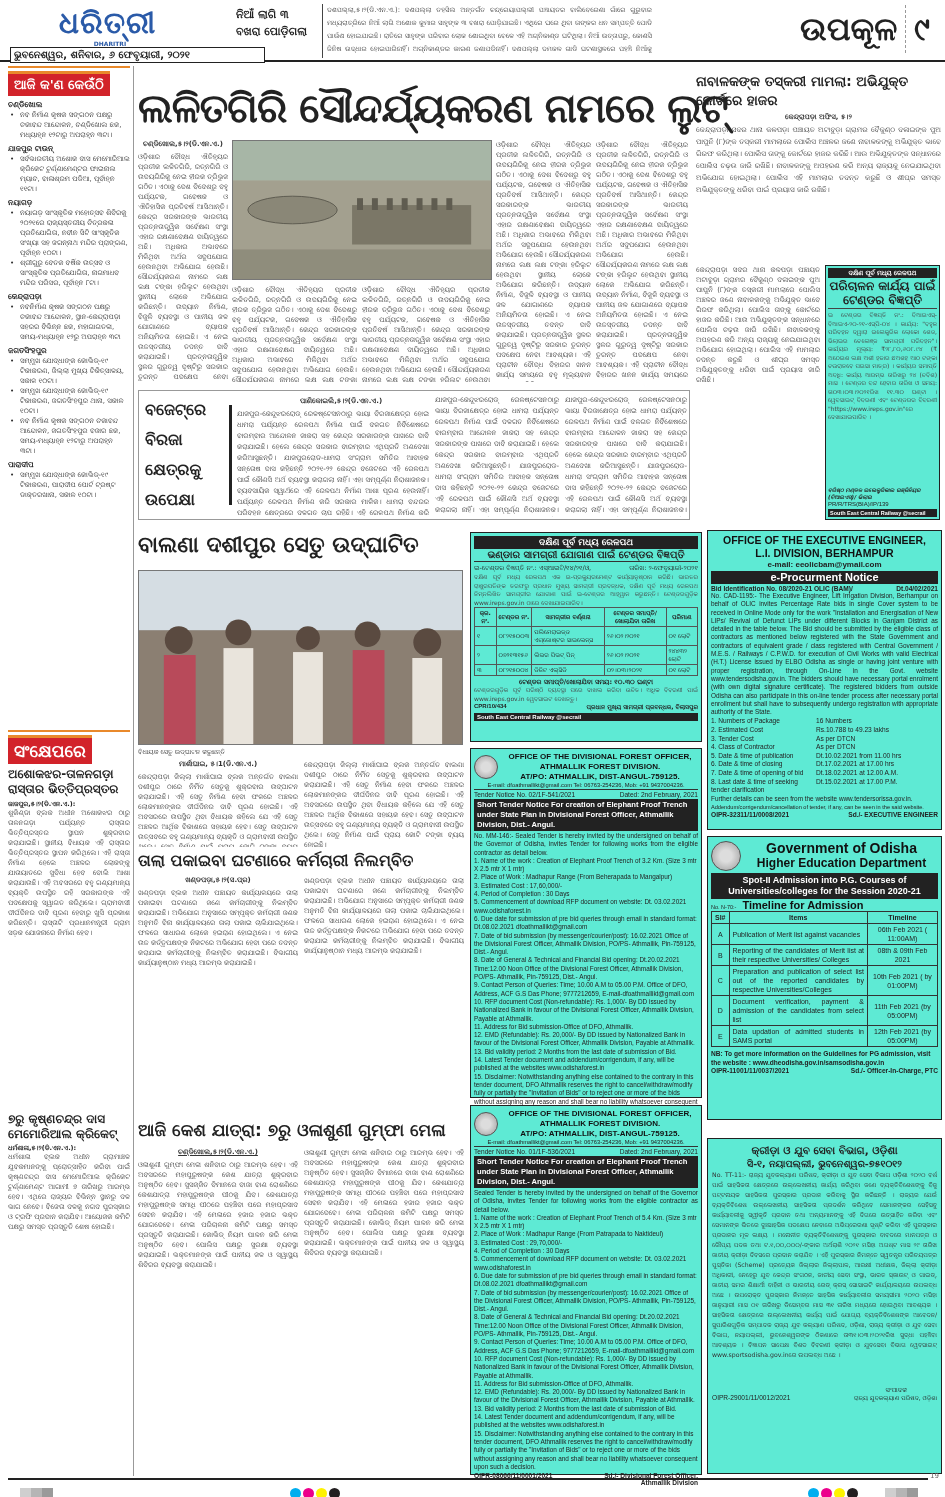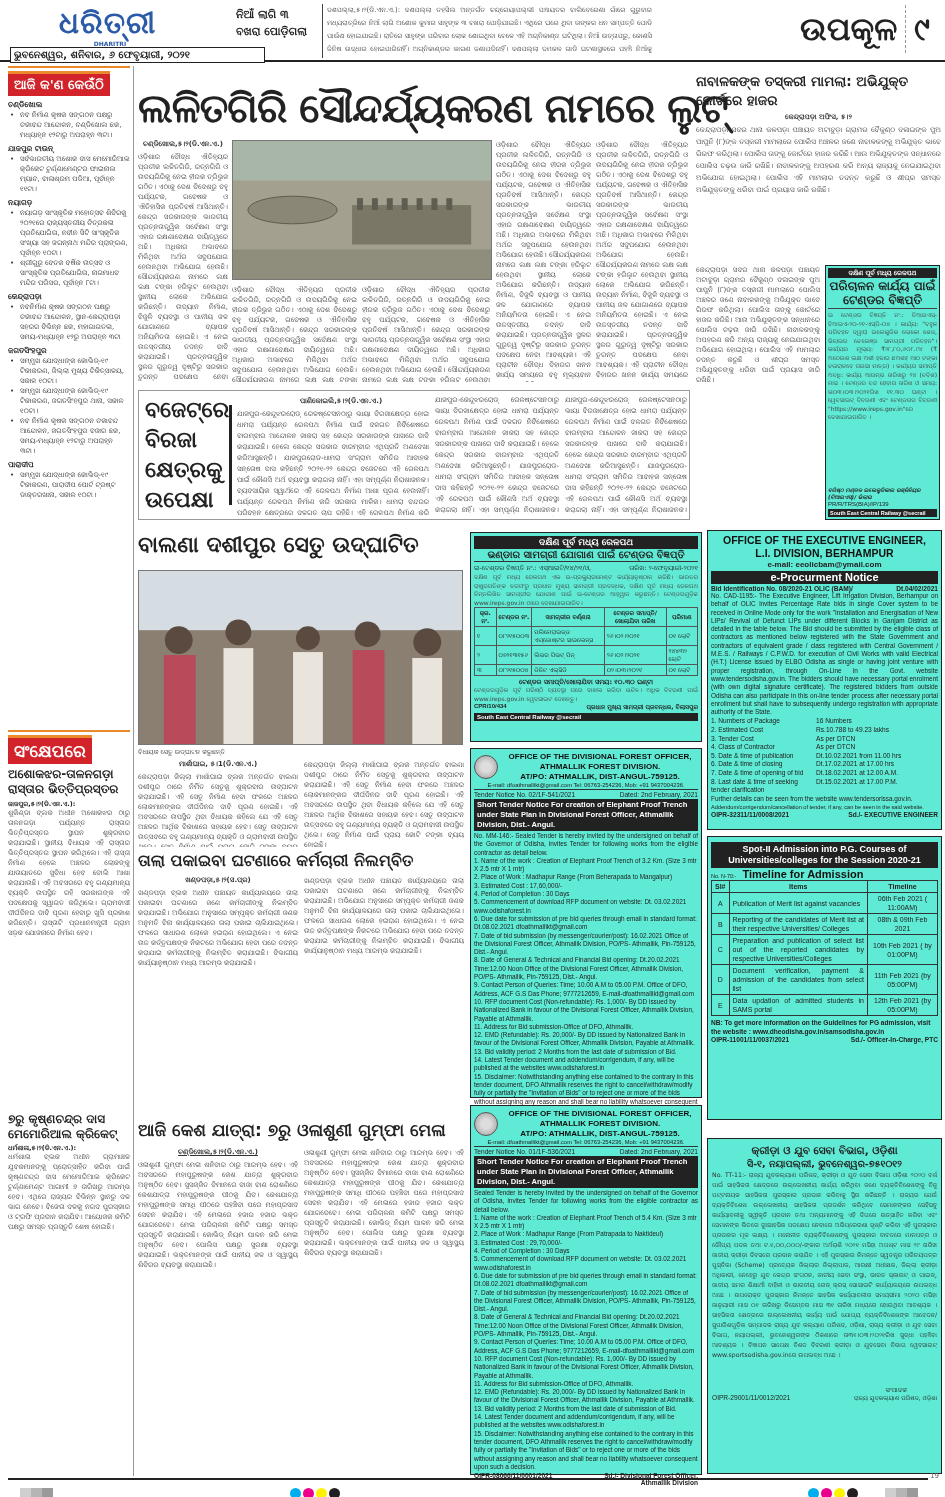--- a/index.html
+++ b/index.html
@@ -23,21 +23,21 @@
   .loc { font-size: 7.5px; font-weight: bold; margin-top: 4px; }
   .bullet-item { font-size: 7px; line-height: 10px; padding-left: 12px; position: relative; color: #333; }
   .bullet-item::before { content: "•"; position: absolute; left: 2px; top: 0; }
   .col-rule-v { background: #999; width: 1px; }
   
   .headline { left: 138px; top: 82px; width: 555px; font-size: 40px; line-height: 52px; font-weight: bold; letter-spacing: -1px; white-space: nowrap; }
   .photo { background: linear-gradient(180deg, #9fb1a3 0%, #b6c1ad 40%, #8f8c7c 70%, #6c705f 100%); border: 1px solid #777; }
   .photo2 { background: linear-gradient(180deg, #d7dde3 0%, #a9b0b1 30%, #7a6f63 70%, #4f4a45 100%); border: 1px solid #777; }
   .byline { font-size: 7px; font-weight: bold; text-align: center; color: #333; }
   .boxed { border: 1px solid #999; }
-  .sub-headline-md { font-size: 22px; line-height: 28px; font-weight: bold; font-family: Liberation Serif, serif; }
+  .sub-headline-md { font-size: 16px; line-height: 28px; font-weight: bold; font-family: Liberation Serif, serif; }
   .vbar { background: #222; width: 3px; }
   
   .ad { border: 1.5px solid #222; background: #5eead4; }
   .ad-title { font-family: "Liberation Sans", sans-serif; font-weight: bold; text-align: center; color: #111; }
   .ad-dark-bar { background: #222; color: #fff; font-family: "Liberation Sans", sans-serif; font-weight: bold; text-align: center; }
   .ad-body { font-family: "Liberation Sans", sans-serif; font-size: 6.4px; line-height: 8.3px; color: #222; text-align: justify; }
   .ad-row { display: flex; font-family: "Liberation Sans", sans-serif; font-size: 6.6px; line-height: 8.6px; }
   .ad-row .k { width: 105px; } 
   .ad-foot { display: flex; justify-content: space-between; font-family: "Liberation Sans", sans-serif; font-size: 6.6px; font-weight: bold; }
   table.tl { border-collapse: collapse; width: 100%; font-family: "Liberation Sans", sans-serif; font-size: 7px; line-height: 9px; }
@@ -369,20 +369,27 @@
     </div>
   <div class="ad-body">Further details can be seen from the website www.tendersorissa.gov.in.</div>
   <div class="ad-body" style="font-size:5.6px;">Addendum/corrigendum/cancellation of tender, if any, can be seen in the said website.</div>
   <div class="ad-foot">
     <span>OIPR-32311/11/0008/2021</span>
     <span>Sd./- EXECUTIVE ENGINEER</span>
   </div>
 </div>
 
 <div class="abs ad" style="left:707px;top:836px;width:235px;height:284px;padding:3px;">
+  <div style="display:flex;align-items:center;gap:4px;">
+    <div class="emblem" style="width:30px;height:30px;"></div>
+    <div style="flex:1;">
+      <div class="ad-title" style="font-size:14px;line-height:16px;">Government of Odisha</div>
+      <div class="ad-title" style="font-size:12px;line-height:15px;">Higher Education Department</div>
+    </div>
+  </div>
   <div class="ad-dark-bar" style="font-size:9px;line-height:11px;padding:2px;margin-top:2px;">Spot-II Admission into P.G. Courses of Universities/colleges for the Session 2020-21</div>
   <div style="display:flex;align-items:baseline;gap:6px;">
     <span style="font-family:'Liberation Sans',sans-serif;font-size:5.5px;">No. N-70:-</span>
     <span class="ad-title" style="font-size:11px;">Timeline for Admission</span>
   </div>
   <table class="tl">
     <thead>
         <tr id="heo-head">
           <th>Sl#</th>
           <th>Items</th>

